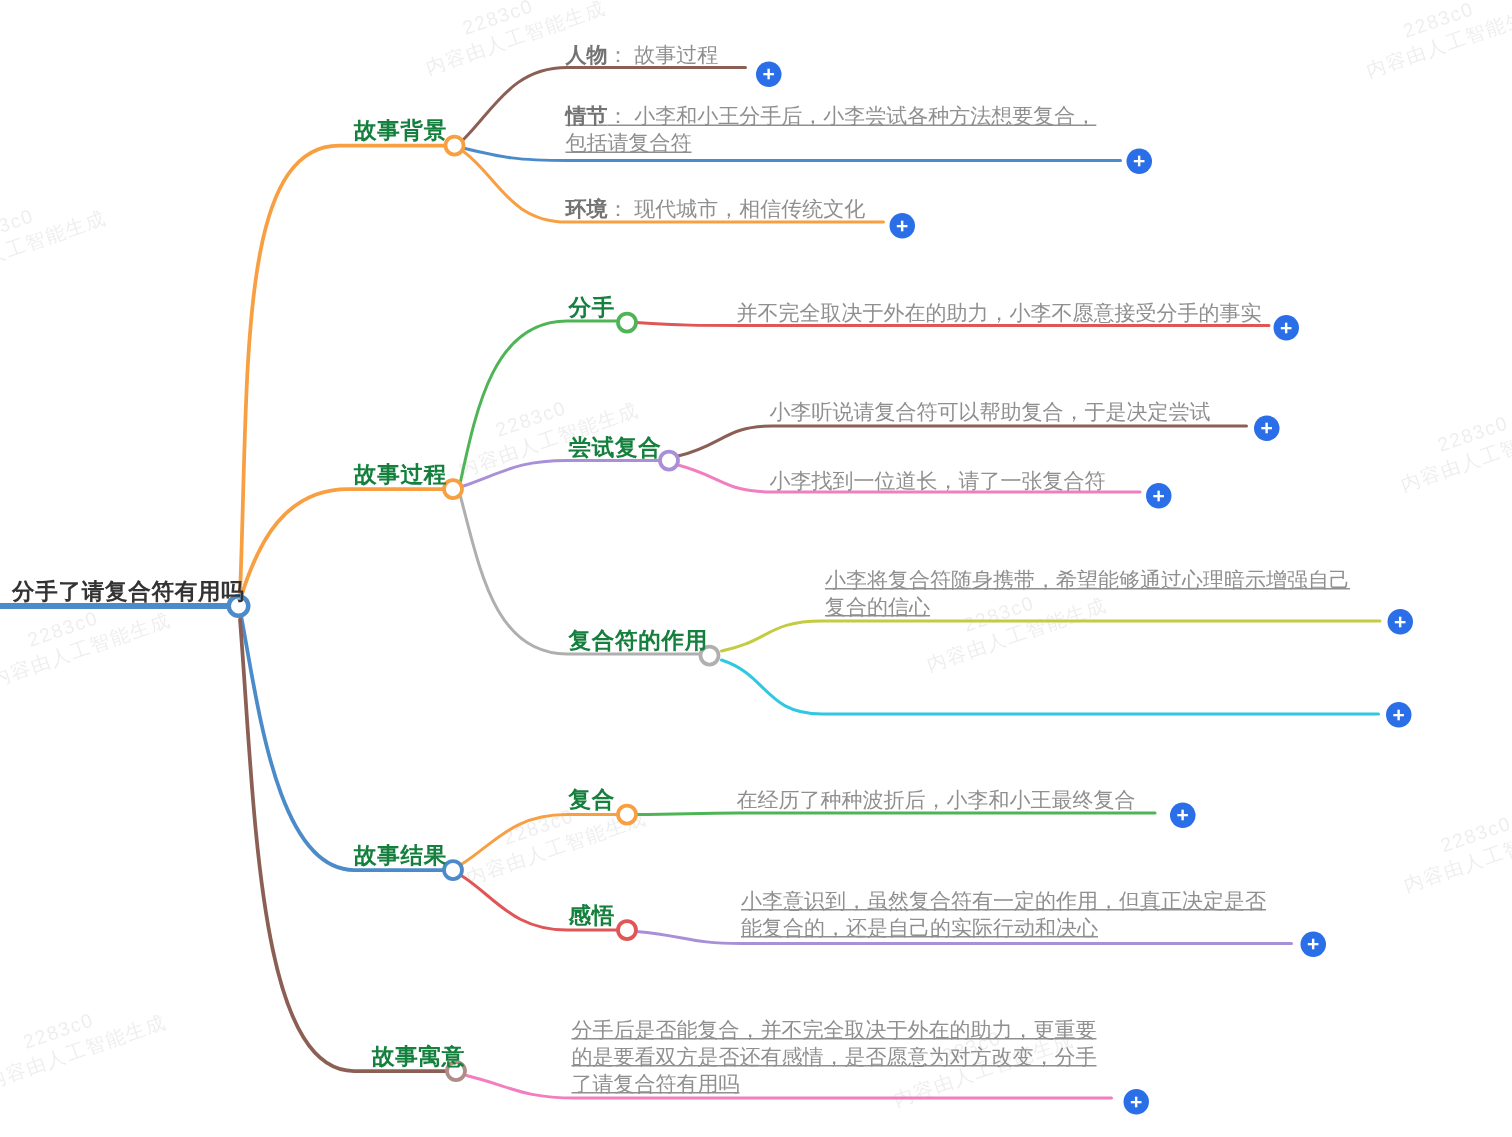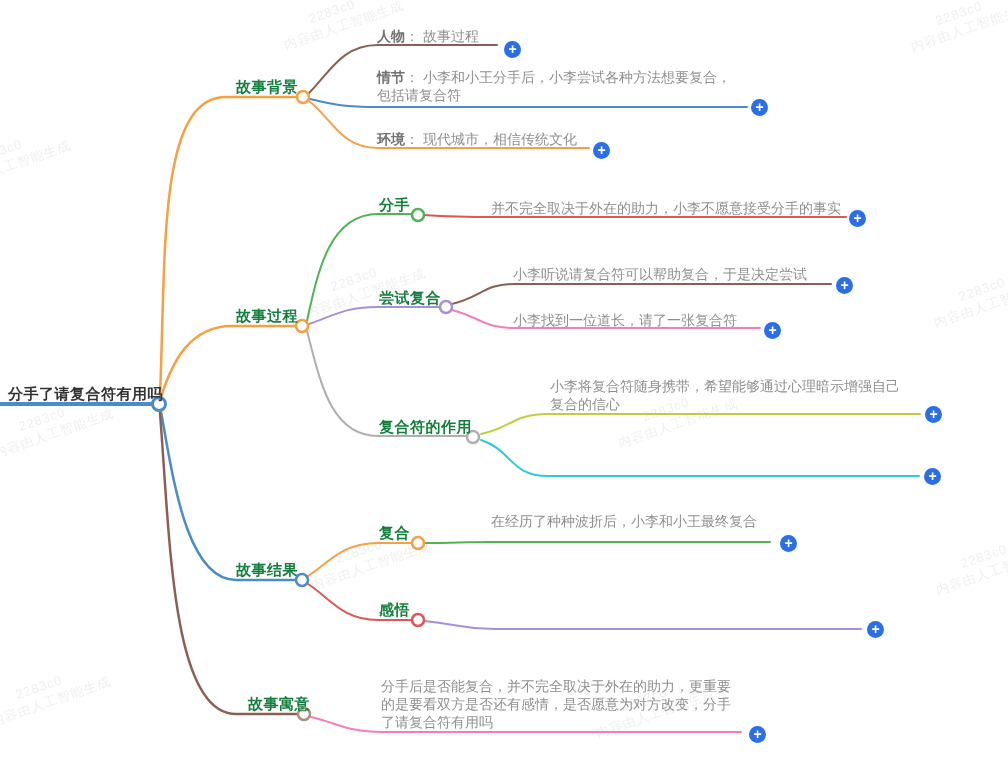--- a/index.html
+++ b/index.html
@@ -14,21 +14,21 @@
   }
   .root-label{
     position:absolute;font-size:15px;font-weight:bold;color:#333;
     white-space:nowrap;letter-spacing:0.5px;
   }
   .attr,.leaf{
     position:absolute;font-size:14px;line-height:18px;color:#8f8f8f;
   }
   .attr b{color:#737373;font-weight:bold;}
   .nowrap{white-space:nowrap;}
-  .wrap356{width:356px;}
+  .wrap356{width:356px;text-decoration:underline;}
   .plus{
     position:absolute;width:17px;height:17px;border-radius:50%;
     background:#2B6FE8;color:#fff;font-size:14px;font-weight:bold;
     line-height:16px;text-align:center;cursor:pointer;user-select:none;
   }
   .wm{
     position:absolute;transform:rotate(-19deg);color:rgba(0,0,0,0.07);
     font-size:13px;line-height:17px;letter-spacing:1px;white-space:nowrap;
     pointer-events:none;
   }
@@ -153,21 +153,22 @@
   <div class="node-label" style="left:379px;top:418px">复合符的作用</div>
 
   <div class="leaf nowrap" style="left:491px;top:199px"><span>并不完全取决于外在的助力，小李不愿意接受分手的事实</span></div>
   <div class="leaf nowrap" style="left:513px;top:265px"><span>小李听说请复合符可以帮助复合，于是决定尝试</span></div>
   <div class="leaf wrap356" style="left:550px;top:377px"><span>小李将复合符随身携带，希望能够通过心理暗示增强自己复合的信心</span></div>
   <div class="leaf nowrap" style="left:513px;top:311px"><span>小李找到一位道长，请了一张复合符</span></div>
 
   <div class="node-label" style="left:379px;top:524px">复合</div>
   <div class="node-label" style="left:379px;top:601px">感悟</div>
 
-  <div class="leaf nowrap" style="left:491px;top:512px"><span>在经历了种种波折后，小李和小王最终复合</span></div>
+  <div class="leaf nowrap" style="left:491px;top:524px"><span>在经历了种种波折后，小李和小王最终复合</span></div>
+  <div class="leaf wrap356" style="left:494px;top:591px"><span>小李意识到，虽然复合符有一定的作用，但真正决定是否能复合的，还是自己的实际行动和决心</span></div>
 
   <div class="leaf wrap356" style="left:381px;top:677px"><span>分手后是否能复合，并不完全取决于外在的助力，更重要的是要看双方是否还有感情，是否愿意为对方改变，分手了请复合符有用吗</span></div>
 
   <div class="plus" style="left:504px;top:41px">+</div>
   <div class="plus" style="left:751px;top:99px">+</div>
   <div class="plus" style="left:593px;top:142px">+</div>
   <div class="plus" style="left:849px;top:210px">+</div>
   <div class="plus" style="left:836px;top:277px">+</div>
   <div class="plus" style="left:764px;top:322px">+</div>
   <div class="plus" style="left:925px;top:406px">+</div>

